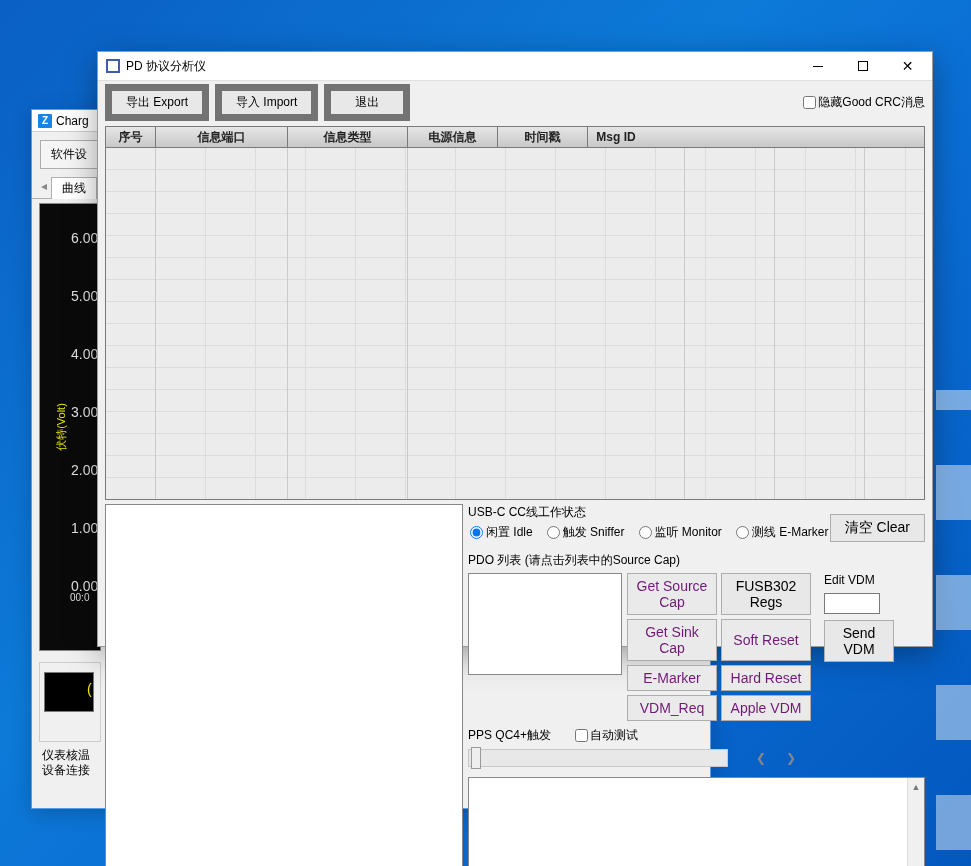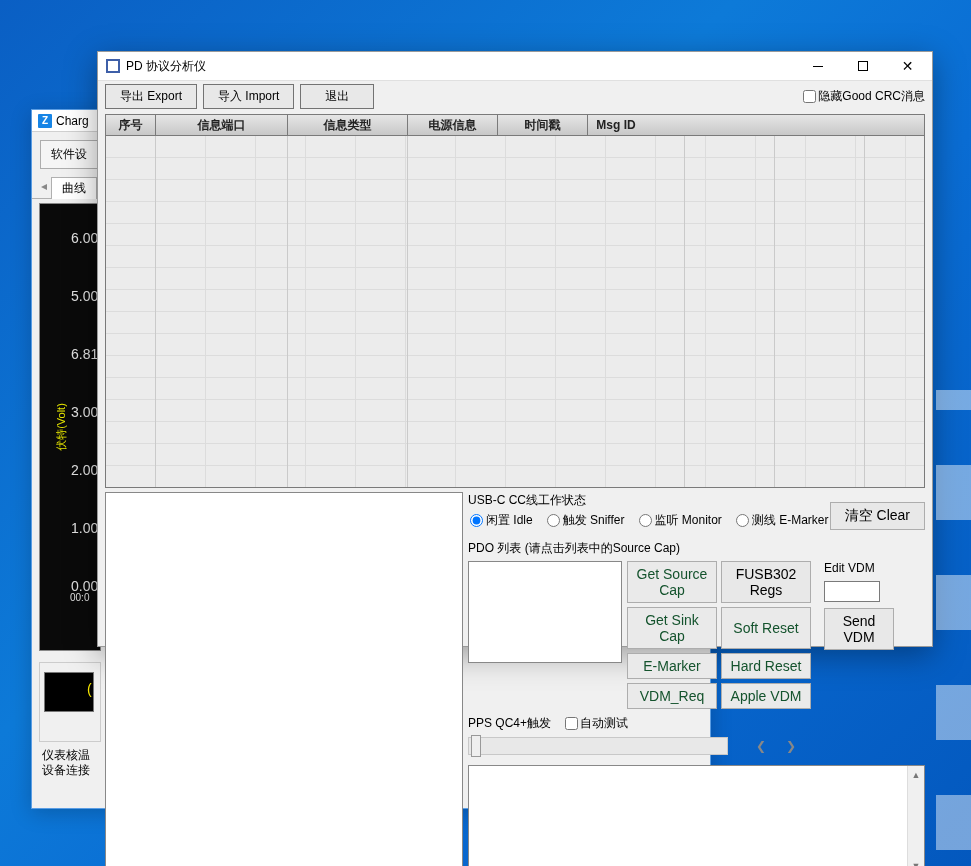--- a/index.html
+++ b/index.html
@@ -193,21 +193,21 @@
 
 .toolbar {
   display: flex;
   align-items: center;
   padding: 3px 7px;
   gap: 6px;
 }
 .tool-btn {
   padding: 3px 14px;
   background: #e8e8e8;
-  border: 1px solid #737373;
+  border: 7px solid #737373;
   font-size: 12px;
   cursor: pointer;
 }
 .toolbar-spacer { flex: 1; }
 .toolbar-check {
   display: flex; align-items: center;
   font-size: 12px;
 }
 .toolbar-check input { margin-right: 2px; width: 13px; height: 13px; }
 
@@ -278,21 +278,21 @@
 .radio-item { display: flex; align-items: center; font-size: 12px; gap: 3px; }
 .radio-item input { width: 13px; height: 13px; }
 .big-btn {
   padding: 4px 14px;
   background: #e8e8e8;
   border: 1px solid #adadad;
   font-size: 14px;
   cursor: pointer;
   min-width: 70px;
 }
-.big-btn:disabled { color: #14532d; background: #eaeaea; cursor: default; }
+.big-btn:disabled { color: #701a75; background: #eaeaea; cursor: default; }
 
 .pdo-row { display: flex; gap: 5px; align-items: flex-start; }
 .pdo-list {
   width: 154px;
   height: 102px;
   border: 1px solid #888;
   background: #fff;
 }
 .btn-grid {
   display: grid;
@@ -304,21 +304,21 @@
 .vdm-col { display: flex; flex-direction: column; gap: 6px; margin-left: 8px; }
 .vdm-col input[type="text"] {
   width: 56px;
   height: 21px;
   border: 1px solid #7a7a7a;
   padding: 1px 3px;
   font-size: 12px;
 }
 .vdm-label { font-size: 12px; }
 
-.pps-row { display: flex; align-items: center; gap: 14px; font-size: 12px; margin-top: 3px; }
+.pps-row { display: flex; align-items: center; gap: 24px; font-size: 12px; margin-top: 3px; }
 .pps-check { display: flex; align-items: center; gap: 2px; }
 .pps-check input { width: 13px; height: 13px; }
 
 .slider-row { display: flex; align-items: center; gap: 10px; margin-top: 2px; }
 .slider-track {
   flex: 1;
   max-width: 260px;
   height: 18px;
   background: #e8e8e8;
   border: 1px solid #c8c8c8;
@@ -385,21 +385,21 @@
     <button class="bg-btn">软件设</button>
   </div>
   <div class="bg-tabs">
     <div class="bg-tab-arrow">◂</div>
     <div class="bg-tab">曲线</div>
   </div>
   <div class="chart-area">
     <div class="chart-ylabel">伏特(Volt)</div>
     <div class="chart-tick" style="top:26px">6.00</div>
     <div class="chart-tick" style="top:84px">5.00</div>
-    <div class="chart-tick" style="top:142px">6.81</div>
+    <div class="chart-tick" style="top:142px">4.00</div>
     <div class="chart-tick" style="top:200px">3.00</div>
     <div class="chart-tick" style="top:258px">2.00</div>
     <div class="chart-tick" style="top:316px">1.00</div>
     <div class="chart-tick" style="top:374px">0.00</div>
     <div style="position:absolute; left:30px; top:388px; color:#e0e0e0; font-size:10px;">00:0</div>
   </div>
   <div class="bg-panel2">
     <div class="bg-panel2-inner"></div>
   </div>
   <div class="bg-label-row" style="top:637px">仪表核温</div>

